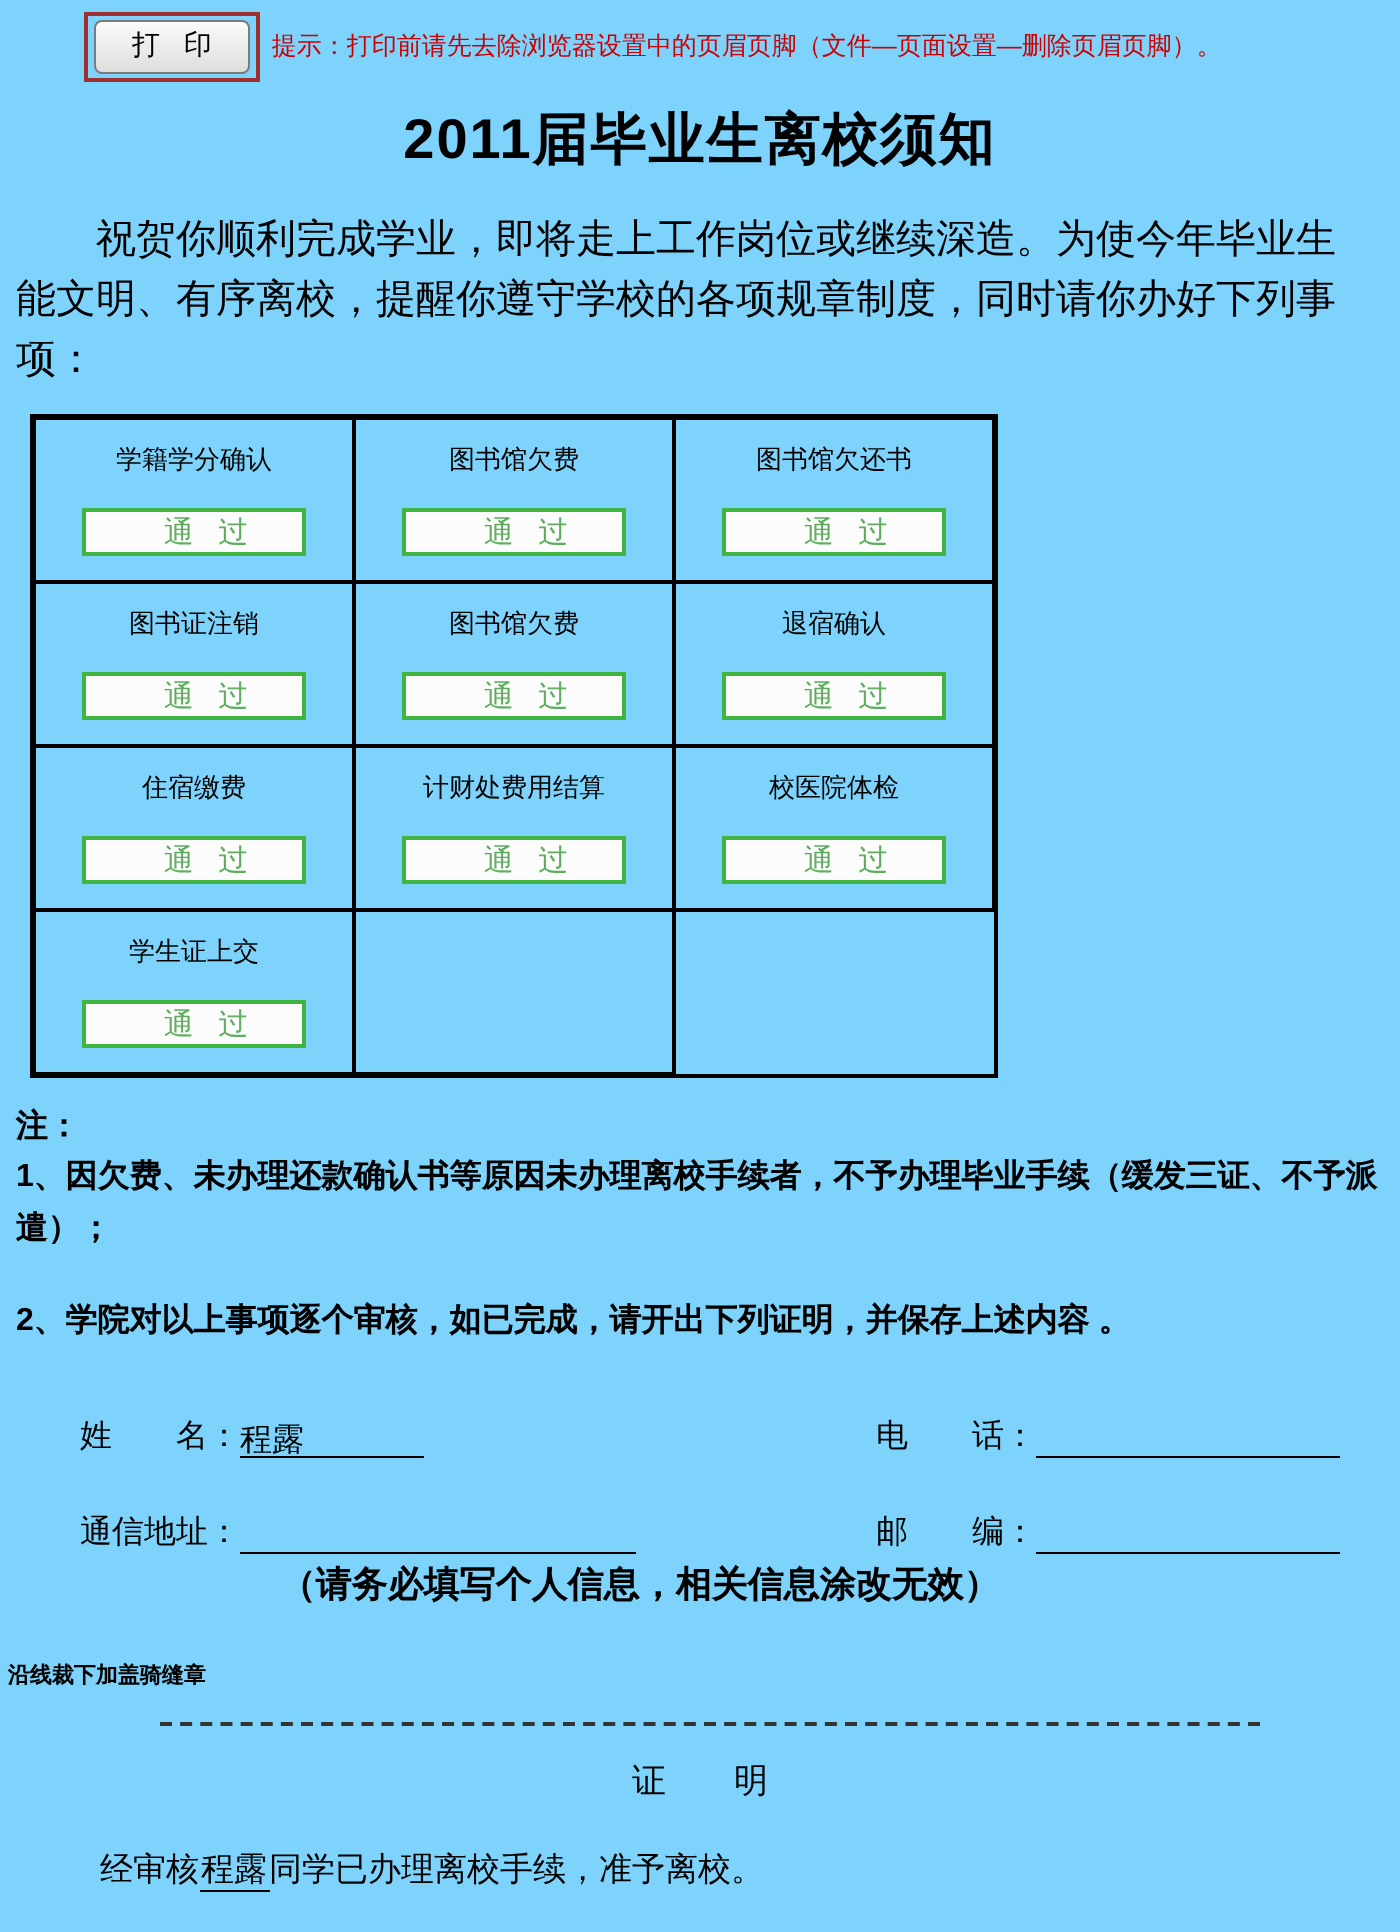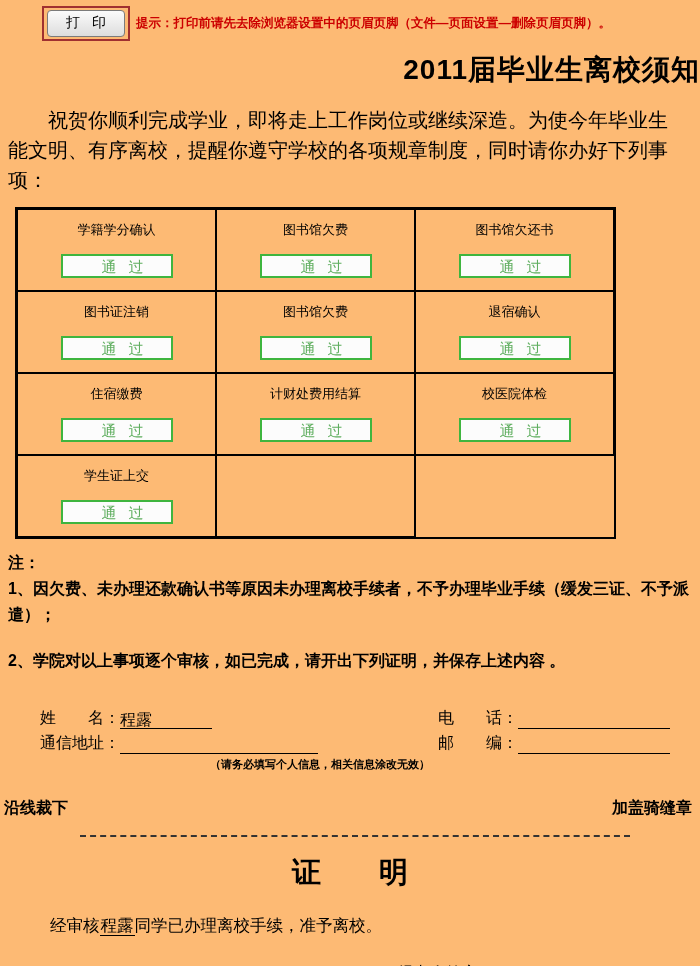--- a/index.html
+++ b/index.html
@@ -14,21 +14,21 @@
   * { margin: 0; padding: 0; box-sizing: border-box; }
   html, body { background: #ffffff; }
   body {
     font-family: "Liberation Sans", "DejaVu Sans", sans-serif;
     color: var(--ink);
   }
   .page {
     position: relative;
     width: 700px;
     height: 966px;
-    background: #fdba74;
+    background: #7dd3fc;
     overflow: hidden;
   }
 
   
   .header {
     display: flex;
     align-items: center;
     padding: 6px 0 0 42px;
   }
   .print-box {
@@ -42,44 +42,44 @@
     letter-spacing: 4px;
     padding: 3px 14px 4px 18px;
     background: linear-gradient(#fbfbfb, #dddddd);
     border: 1px solid #7b7b7b;
     border-radius: 4px;
     cursor: pointer;
   }
   .tip {
     color: var(--accent-red);
     font-size: 12.5px;
-    font-weight: bold;
+    font-weight: normal;
     margin-left: 6px;
   }
 
   
   .doc-title {
-    text-align: right;
+    text-align: center;
     font-size: 28px;
     font-weight: bold;
     margin-top: 10px;
     letter-spacing: 1px;
   }
   .intro {
     font-size: 20px;
     line-height: 30px;
     margin: 16px 14px 0 8px;
     text-indent: 2em;
   }
 
   
   .checklist {
     display: grid;
     grid-template-columns: repeat(3, 1fr);
-    width: 601px;
+    width: 484px;
     margin: 12px 0 0 15px;
     border: 2px solid #000;
   }
   .cell {
     border: 1px solid #000;
     outline: 1px solid #000;
     height: 82px;
     display: flex;
     flex-direction: column;
     align-items: center;
@@ -115,60 +115,59 @@
   .notes .n1 { line-height: 26px; }
   .notes .n2 { margin-top: 20px; line-height: 26px; }
 
   
   .form { margin-top: 34px; font-size: 16px; }
   .form-row {
     display: flex;
     align-items: flex-end;
     margin: 0 30px 0 40px;
   }
-  .form-row + .form-row { margin-top: 4px; }
+  .form-row + .form-row { margin-top: 27px; }
   .f-label { white-space: nowrap; }
   .u {
     display: inline-block;
     border-bottom: 1px solid #000;
     height: 19px;
     vertical-align: bottom;
   }
   .u-name { width: 92px; }
   .u-phone { width: 152px; }
   .u-addr { width: 198px; }
   .u-zip { width: 152px; }
   .spacer { flex: 1; }
   .fill-note {
     text-align: center;
-    font-size: 11px;
+    font-size: 18px;
     font-weight: bold;
     margin-top: 3px;
     margin-right: 60px;
   }
 
   
   .cut-row {
     display: flex;
-    justify-content: space-between;
     margin: 26px 8px 16px 4px;
-    font-size: 16px;
+    font-size: 11px;
     font-weight: bold;
   }
   .dash-line {
     margin: 15px 70px 0 80px;
     border-top: 2px dashed #333;
     height: 0;
   }
 
   
   .cert-title {
     text-align: center;
-    font-size: 29px;
-    font-weight: bold;
+    font-size: 17px;
+    font-weight: normal;
     margin-top: 16px;
   }
   .cert-body {
     font-size: 16.5px;
     margin: 22px 0 0 50px;
   }
   .cert-body .uname {
     border-bottom: 1px solid #000;
     padding: 0 1px 1px 1px;
   }

